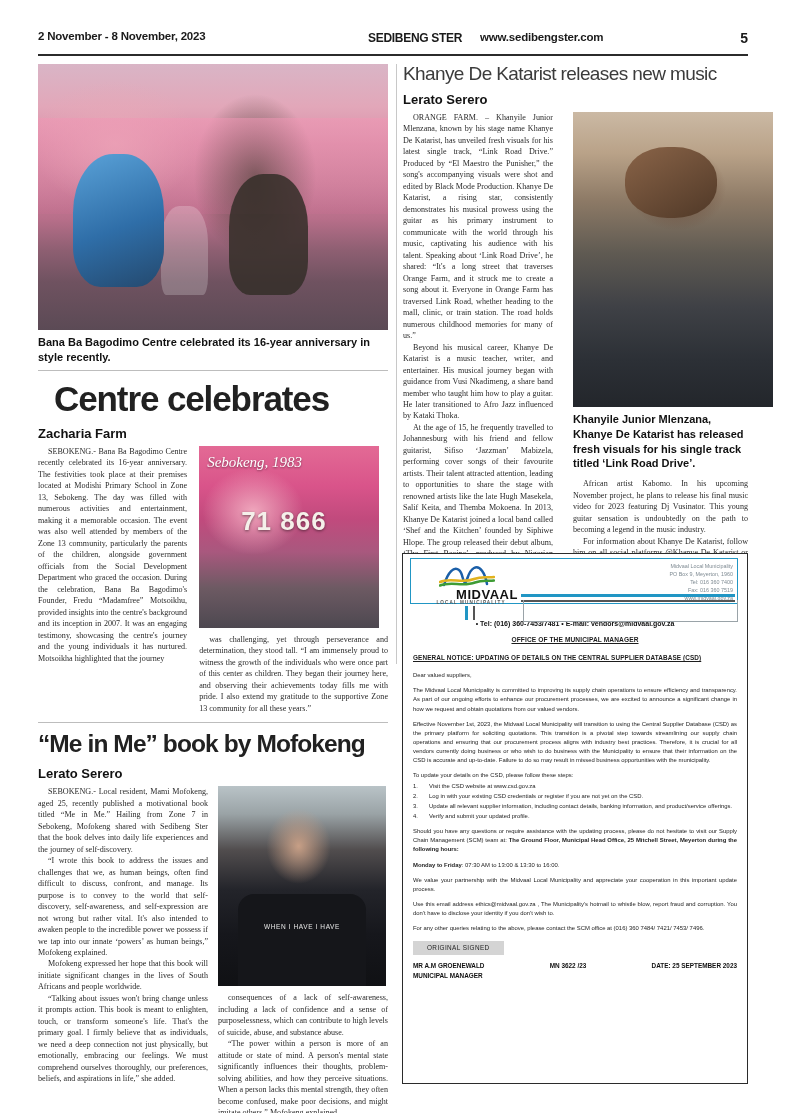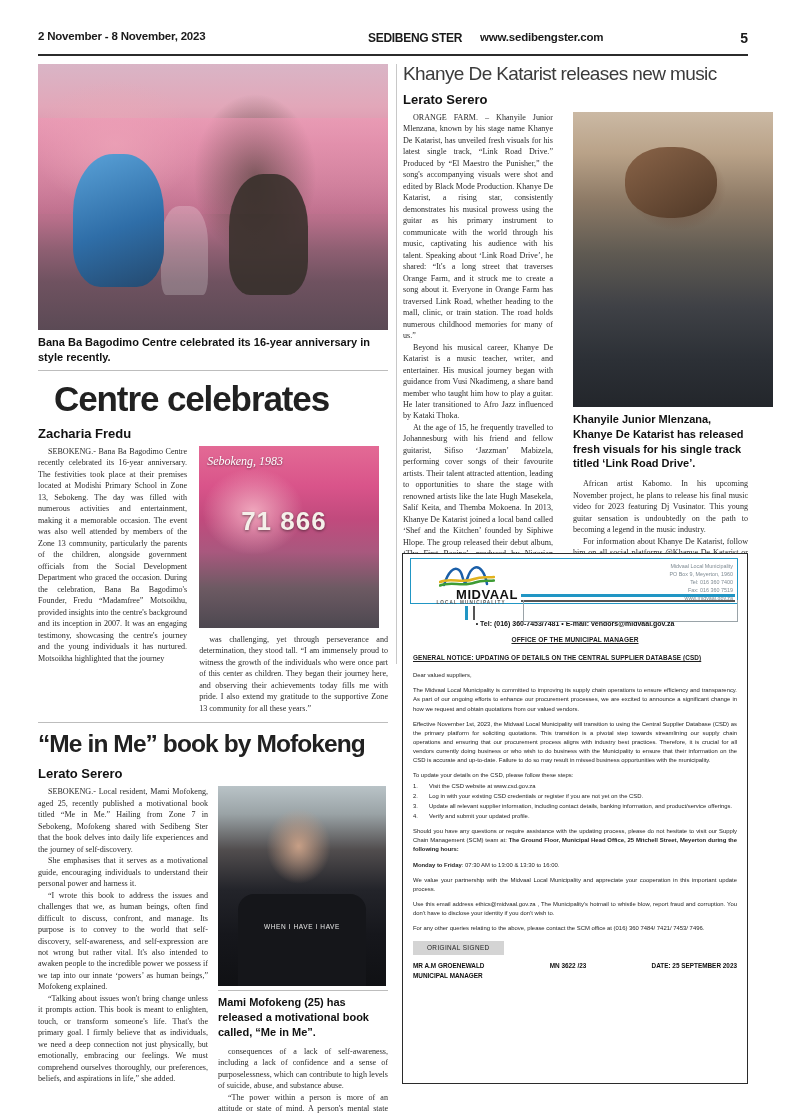--- a/index.html
+++ b/index.html
@@ -73,21 +73,21 @@
   .photo2 {
     width: 180px; height: 182px;
     background:
       radial-gradient(ellipse 70px 60px at 30% 36%, #f0a7bd 0%, rgba(240,167,189,0) 72%),
       linear-gradient(to bottom, #e36a95 0%, #d9548a 22%, #c14a7d 40%,
                       #a9587e 58%, #6d5a63 78%, #4d4850 100%);
   }
   .photo2-text {
     position:absolute; left:8px; top:8px;
     font-family:"Liberation Serif", serif; font-style:italic;
-    font-size:12px; color:#ffffff; text-shadow: 0 1px 2px rgba(0,0,0,.45);
+    font-size:15px; color:#ffffff; text-shadow: 0 1px 2px rgba(0,0,0,.45);
   }
   .photo2-num {
     position:absolute; left:42px; top:62px;
     font-family:"Liberation Sans", sans-serif; font-weight:bold;
     font-size:26px; color:#f5f0ea; letter-spacing:1px; line-height:1.05;
     text-shadow: 0 1px 3px rgba(0,0,0,.5);
   }
 
   .photo3 {
     width: 200px; height: 295px;
@@ -226,21 +226,21 @@
   <div class="col-left">
 
     <div class="photo photo1"></div>
 
     <div class="caption" style="margin-top:5px;">Bana Ba Bagodimo Centre celebrated its 16-year anniversary in style recently.</div>
 
     <div class="rule-h" style="margin-top:5px;"></div>
 
     <h1 class="headline-main">Centre celebrates</h1>
 
-    <div class="byline">Zacharia Fredu</div>
+    <div class="byline">Zacharia Farm</div>
 
     <div style="display:flex; gap:12px;">
       <div style="width:150px;" class="body-col">
         <p>SEBOKENG.- Bana Ba Bagodimo Centre recently celebrated its 16-year anniversary. The festivities took place at their premises located at Modishi Primary School in Zone 13, Sebokeng. The day was filled with numerous activities and entertainment, making it a memorable occasion. The event was also well attended by members of the Zone 13 community, particularly the parents of the children, alongside government officials from the Social Development Department who graced the occasion. During the celebration, Bana Ba Bagodimo's Founder, Fredu “Madamfree” Motsoikhu, provided insights into the centre's background and its inception in 2007. It was an engaging testimony, showcasing the centre's journey and the young individuals it has nurtured. Motsoikha highlighted that the journey</p>
       </div>
       <div style="width:190px;">
         <div class="photo photo2">
           <span class="photo2-text">Sebokeng, 1983</span>
           <span class="photo2-num">71
 866</span>
@@ -252,31 +252,30 @@
     </div>
 
     <div class="rule-h" style="margin-top:8px;"></div>
 
     <h2 class="headline-sec" style="margin-top:8px;">“Me in Me” book by Mofokeng</h2>
     <div class="byline">Lerato Serero</div>
 
     <div style="display:flex; gap:10px;">
       <div style="width:170px;" class="body-col">
         <p>SEBOKENG.- Local resident, Mami Mofokeng, aged 25, recently published a motivational book titled “Me in Me.” Hailing from Zone 7 in Sebokeng, Mofokeng shared with Sedibeng Ster that the book delves into daily life experiences and the journey of self-discovery.</p>
-        <p>She emphasises that it serves as a motivational guide, encouraging individuals to understand their personal power and harness it.</p>
         <p>“I wrote this book to address the issues and challenges that we, as human beings, often find difficult to discuss, confront, and manage. Its purpose is to convey to the world that self-discovery, self-awareness, and self-expression are not wrong but rather vital. It's also intended to awaken people to the incredible power we possess if we tap into our innate ‘powers’ as human beings,” Mofokeng explained.</p>
+        <p>Mofokeng expressed her hope that this book will initiate significant changes in the lives of South Africans and people worldwide.</p>
         <p>“Talking about issues won't bring change unless it prompts action. This book is meant to enlighten, touch, or transform someone's life. That's the primary goal. I firmly believe that as individuals, we need a deep connection not just physically, but emotionally, embracing our feelings. We must comprehend ourselves thoroughly, our preferences, beliefs, and aspirations in life,” she added.</p>
 
       </div>
       <div style="width:170px;">
         <div class="photo photo4">
           <div class="photo4-shirt"></div>
           <div class="photo4-slogan">WHEN I HAVE I HAVE</div>
         </div>
-        <div class="caption cap-rule" style="margin-top:4px;">Mami Mofokeng (25) has released a motivational book called, “Me in Me”.</div>
         <div class="body-col" style="margin-top:6px;">
           <p>consequences of a lack of self-awareness, including a lack of confidence and a sense of purposelessness, which can contribute to high levels of suicide, abuse, and substance abuse.</p>
           <p>“The power within a person is more of an attitude or state of mind. A person's mental state significantly influences their thoughts, problem-solving abilities, and how they perceive situations. When a person lacks this mental strength, they often become confused, make poor decisions, and might imitate others,” Mofokeng explained.</p>
 
         </div>
       </div>
     </div>
   </div>
 
   <div class="col-right">

